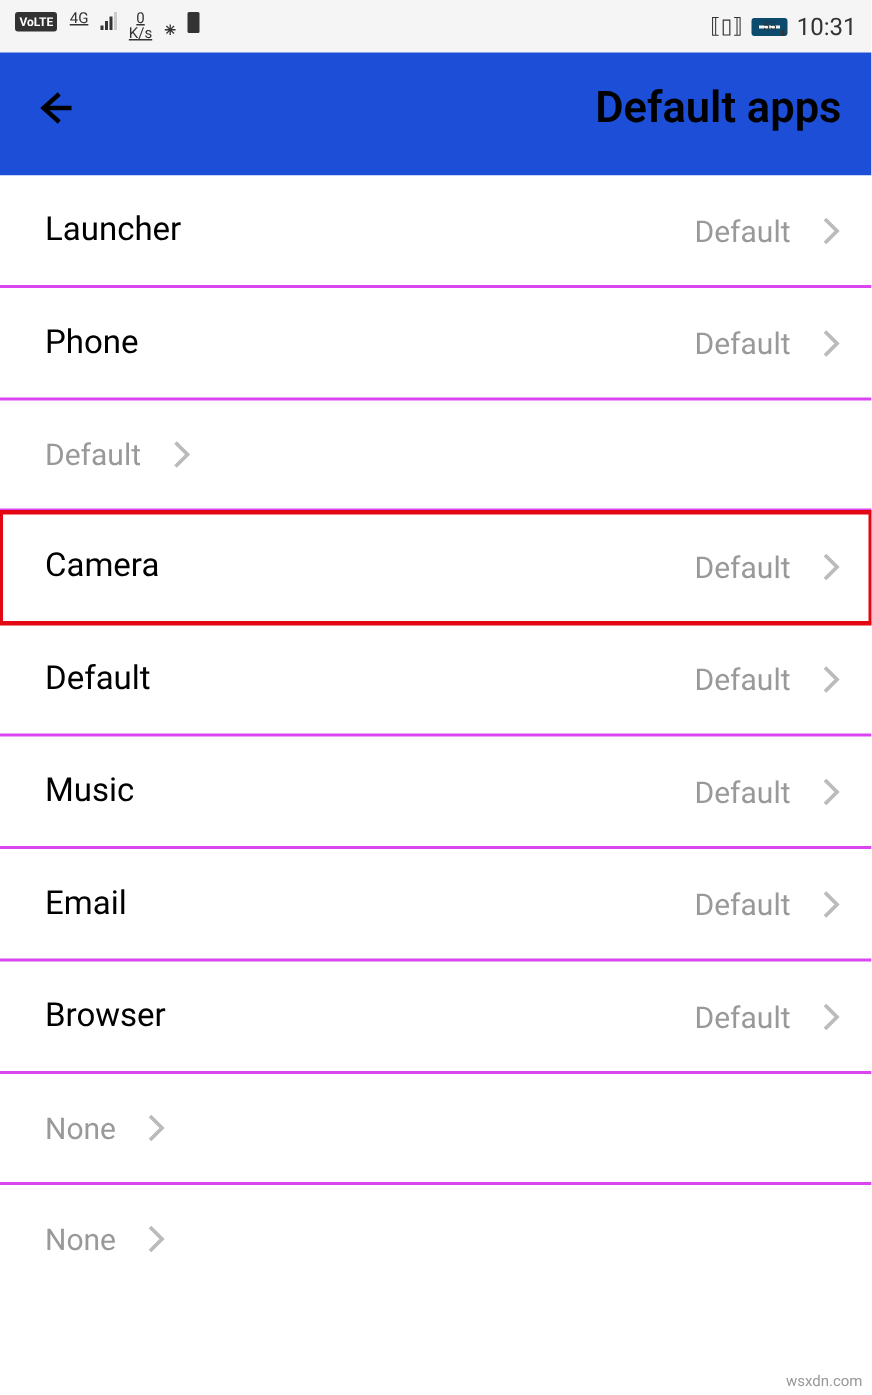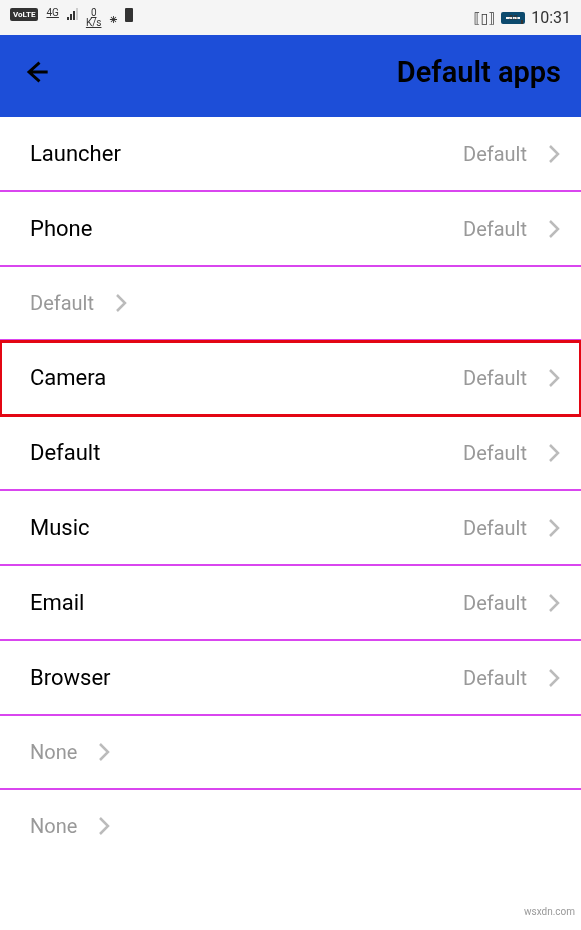--- a/index.html
+++ b/index.html
@@ -117,21 +117,21 @@
       stroke: #bbb;
       stroke-width: 2.5;
       fill: none;
     }
     .highlighted {
       outline: 3px solid #e30613;
       outline-offset: -2px;
     }
     .watermark {
       position: absolute;
-      bottom: 13px;
+      bottom: 3px;
       right: 6px;
       font-size: 10px;
       color: #999;
     }
     .signal-bars {
       display: inline-flex;
       align-items: flex-end;
       gap: 1px;
       height: 12px;
     }

